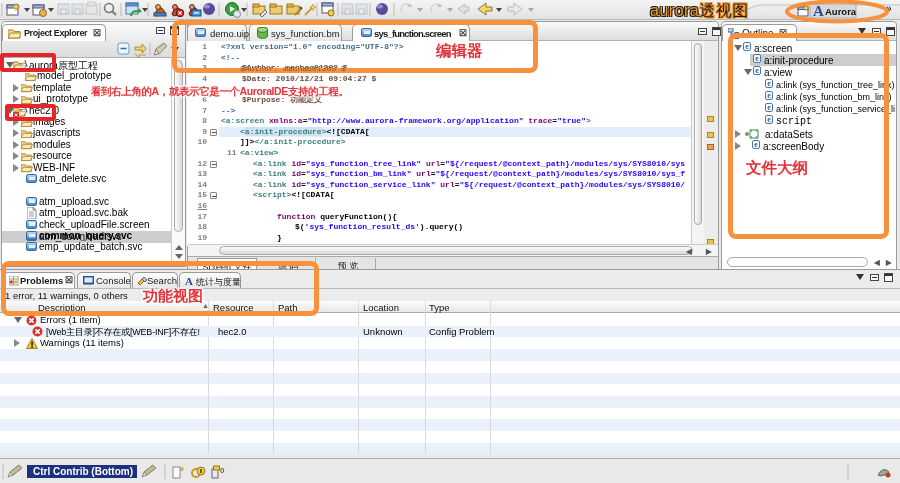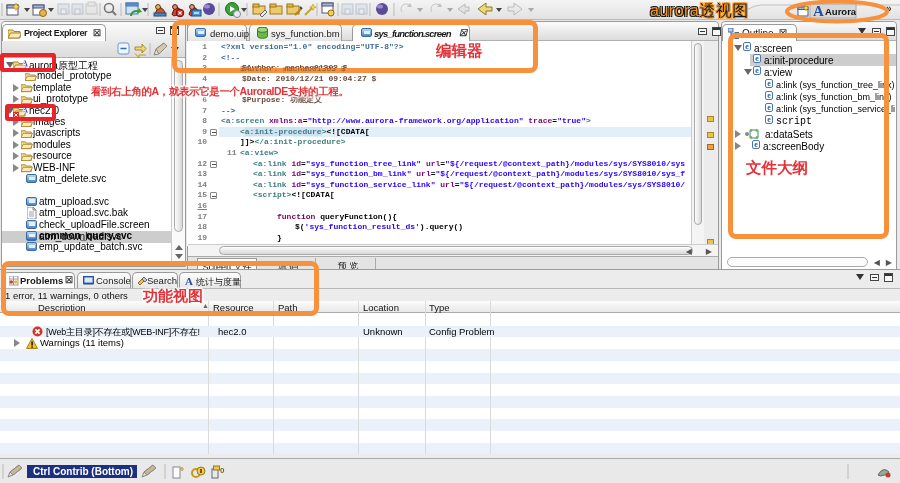--- a/index.html
+++ b/index.html
@@ -356,21 +356,21 @@
     <span class="lbl" style="left:22px; font-weight:normal; font-size:9.5px;">demo.uip</span>
   </div>
   <div class="vtab" style="left:61px; width:93px;">
     <svg class="abs" style="left:7px;top:2px" width="11" height="12" viewBox="0 0 11 12">
         <ellipse cx="5.5" cy="2.8" rx="5" ry="2.5" fill="#8ed06a" stroke="#3a7a2a"></ellipse>
         <path d="M0.5 2.8 v6 a5 2.5 0 0 0 10 0 v-6" fill="#6ab84a" stroke="#3a7a2a"></path>
         <ellipse cx="5.5" cy="2.8" rx="5" ry="2.5" fill="#9ed87a" stroke="#3a7a2a"></ellipse>
       </svg>
     <span class="lbl" style="left:21px; font-weight:normal; font-size:9.5px;">sys_function.bm</span>
   </div>
-  <div class="vtab sel" style="left:164px; width:118px;font-style:italic;">
+  <div class="vtab sel" style="left:164px; width:118px;">
     <span class="scricon" style="left:8px; top:3px;"></span>
     <span class="lbl" style="left:21px; font-size:9.5px; letter-spacing:-0.8px;">sys_function.screen</span>
     <span style="position:absolute; left:106px; top:3px; font-size:9px; color:#333; font-weight:bold;">☒</span>
   </div>
   <div class="minmax" style="left:510px; top:6px;">
       <div style="margin:2px 1px; height:1px; background:#333;"></div>
     </div>
   <div class="minmax" style="left:524px; top:5px; height:9px;">
       <div style="height:2px; background:#333;"></div>
     </div>
@@ -575,20 +575,28 @@
     <div style="position:absolute; left:0; right:0; top:94.9px; height:11.7px; background:#eaf1fb;"></div>
     <div style="position:absolute; left:0; right:0; top:118.3px; height:11.7px; background:#eaf1fb;"></div>
     <div style="position:absolute; left:0; right:0; top:141.7px; height:11.7px; background:#eaf1fb;"></div>
 
     <div style="position:absolute; left:208px; top:0; bottom:0; width:1px; background:#dadada;"></div>
     <div style="position:absolute; left:273px; top:0; bottom:0; width:1px; background:#dadada;"></div>
     <div style="position:absolute; left:358px; top:0; bottom:0; width:1px; background:#dadada;"></div>
     <div style="position:absolute; left:425px; top:0; bottom:0; width:1px; background:#dadada;"></div>
     <div style="position:absolute; left:490px; top:0; bottom:0; width:1px; background:#dadada;"></div>
 
+    <div style="position:absolute; left:0; top:13px; right:0; height:11.7px; font-size:9.5px;">
+      <span class="tw twd" style="left:14px; top:3px; border-top-color:#666;"></span>
+      <svg class="abs" style="left:26px; top:0.5px" width="11" height="11" viewBox="0 0 11 11">
+          <circle cx="5.5" cy="5.5" r="5" fill="#d8332a"></circle>
+          <path d="M3.4 3.4 l4.2 4.2 m0 -4.2 l-4.2 4.2" stroke="#fff" stroke-width="1.6"></path>
+        </svg>
+      <span style="position:absolute; left:40px; top:0px;">Errors (1 item)</span>
+    </div>
     <div style="position:absolute; left:0; top:24.7px; right:0; height:11.7px; font-size:9.5px; background:#eaf1fb;">
       <svg class="abs" style="left:32px; top:0.5px" width="11" height="11" viewBox="0 0 11 11">
           <circle cx="5.5" cy="5.5" r="5" fill="#d8332a"></circle>
           <path d="M3.4 3.4 l4.2 4.2 m0 -4.2 l-4.2 4.2" stroke="#fff" stroke-width="1.6"></path>
         </svg>
       <span style="position:absolute; left:46px; top:0px; font-size:9px; letter-spacing:-0.2px;">[Web主目录]不存在或[WEB-INF]不存在!</span>
       <span style="position:absolute; left:218px; top:0px;">hec2.0</span>
       <span style="position:absolute; left:363px; top:0px;">Unknown</span>
       <span style="position:absolute; left:429px; top:0px;">Config Problem</span>
     </div>

